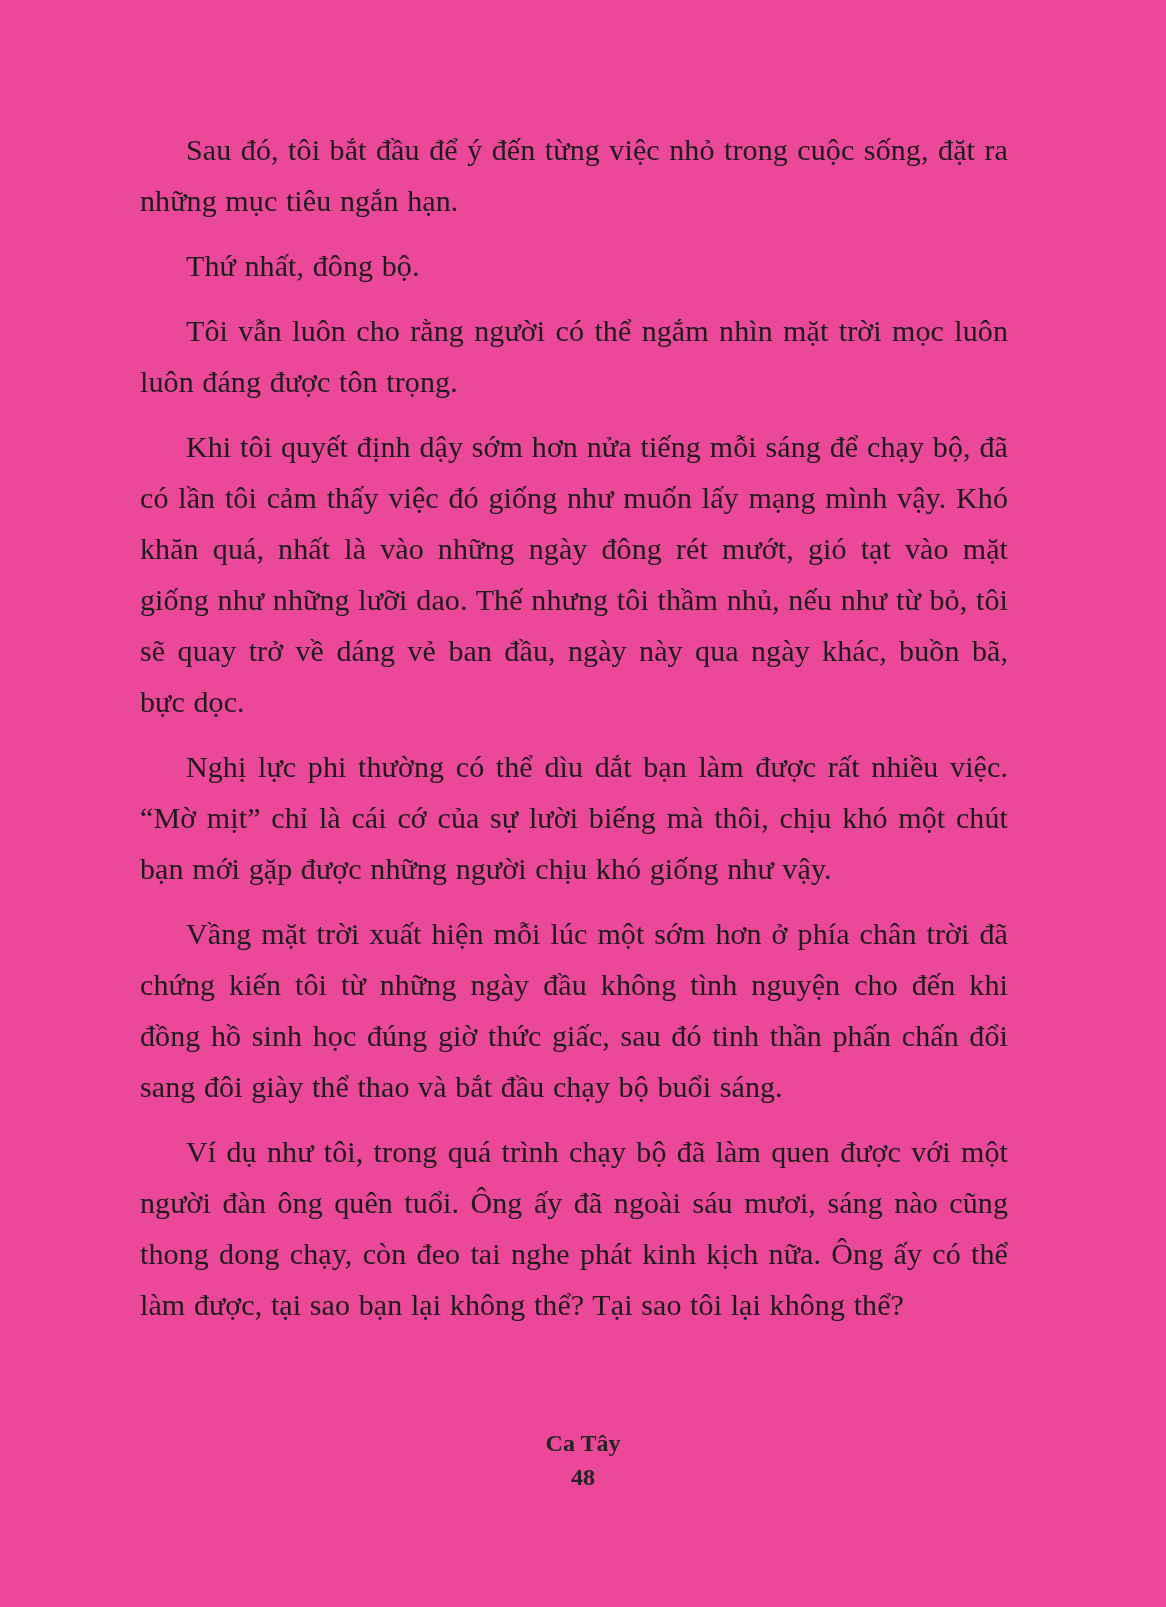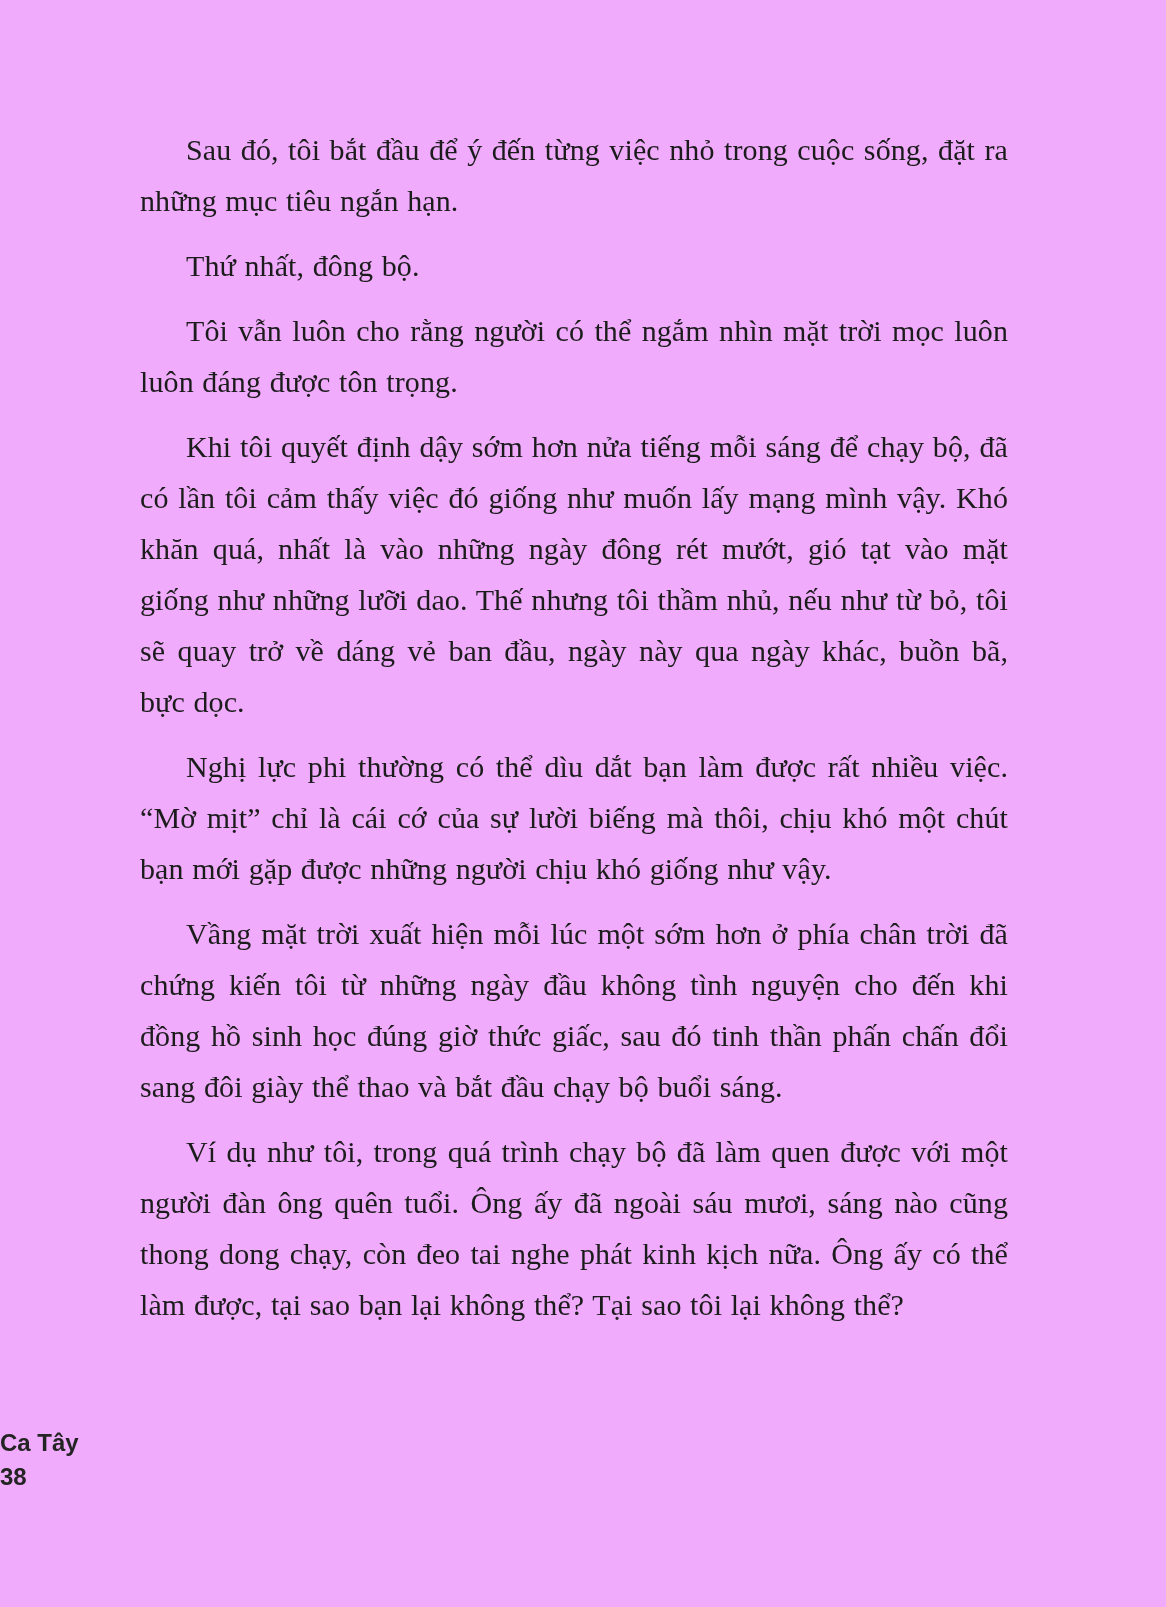--- a/index.html
+++ b/index.html
@@ -10,21 +10,21 @@
     width: 1166px;
     height: 1607px;
     background: #ffffff;
     position: relative;
     overflow: hidden;
     font-family: "Liberation Serif", serif;
   }
   .page {
     position: absolute;
     inset: 0;
-    background: #f0abfc;
+    background: #ec4899;
   }
   .content {
     position: absolute;
     left: 140px;
     top: 124px;
     width: 868px;
     color: #1c1c1c;
   }
   .content p {
     margin: 0 0 14px 0;
@@ -34,21 +34,22 @@
     text-justify: inter-word;
     text-indent: 46px;
     letter-spacing: 0.1px;
     word-spacing: 1px;
   }
   .footer {
     position: absolute;
     left: 0;
     top: 1428px;
     width: 100%;
-    font-family: Liberation Sans, sans-serif;
+    text-align: center;
+    font-family: Liberation Serif, serif;
     font-weight: bold;
     color: #242424;
   }
   .footer .running-title {
     font-size: 24px;
     line-height: 30px;
   }
   .footer .page-number {
     font-size: 24px;
     line-height: 30px;
@@ -65,16 +66,16 @@
     <p>Thứ nhất, đông bộ.</p>
     <p>Tôi vẫn luôn cho rằng người có thể ngắm nhìn mặt trời mọc luôn luôn đáng được tôn trọng.</p>
     <p>Khi tôi quyết định dậy sớm hơn nửa tiếng mỗi sáng để chạy bộ, đã có lần tôi cảm thấy việc đó giống như muốn lấy mạng mình vậy. Khó khăn quá, nhất là vào những ngày đông rét mướt, gió tạt vào mặt giống như những lưỡi dao. Thế nhưng tôi thầm nhủ, nếu như từ bỏ, tôi sẽ quay trở về dáng vẻ ban đầu, ngày này qua ngày khác, buồn bã, bực dọc.</p>
     <p>Nghị lực phi thường có thể dìu dắt bạn làm được rất nhiều việc. “Mờ mịt” chỉ là cái cớ của sự lười biếng mà thôi, chịu khó một chút bạn mới gặp được những người chịu khó giống như vậy.</p>
     <p>Vầng mặt trời xuất hiện mỗi lúc một sớm hơn ở phía chân trời đã chứng kiến tôi từ những ngày đầu không tình nguyện cho đến khi đồng hồ sinh học đúng giờ thức giấc, sau đó tinh thần phấn chấn đổi sang đôi giày thể thao và bắt đầu chạy bộ buổi sáng.</p>
     <p>Ví dụ như tôi, trong quá trình chạy bộ đã làm quen được với một người đàn ông quên tuổi. Ông ấy đã ngoài sáu mươi, sáng nào cũng thong dong chạy, còn đeo tai nghe phát kinh kịch nữa. Ông ấy có thể làm được, tại sao bạn lại không thể? Tại sao tôi lại không thể?</p>
   </div>
 
   <div class="footer">
     <div class="running-title">Ca Tây</div>
-    <div class="page-number">38</div>
+    <div class="page-number">48</div>
   </div>
 
 </div>
 
 </body></html>

